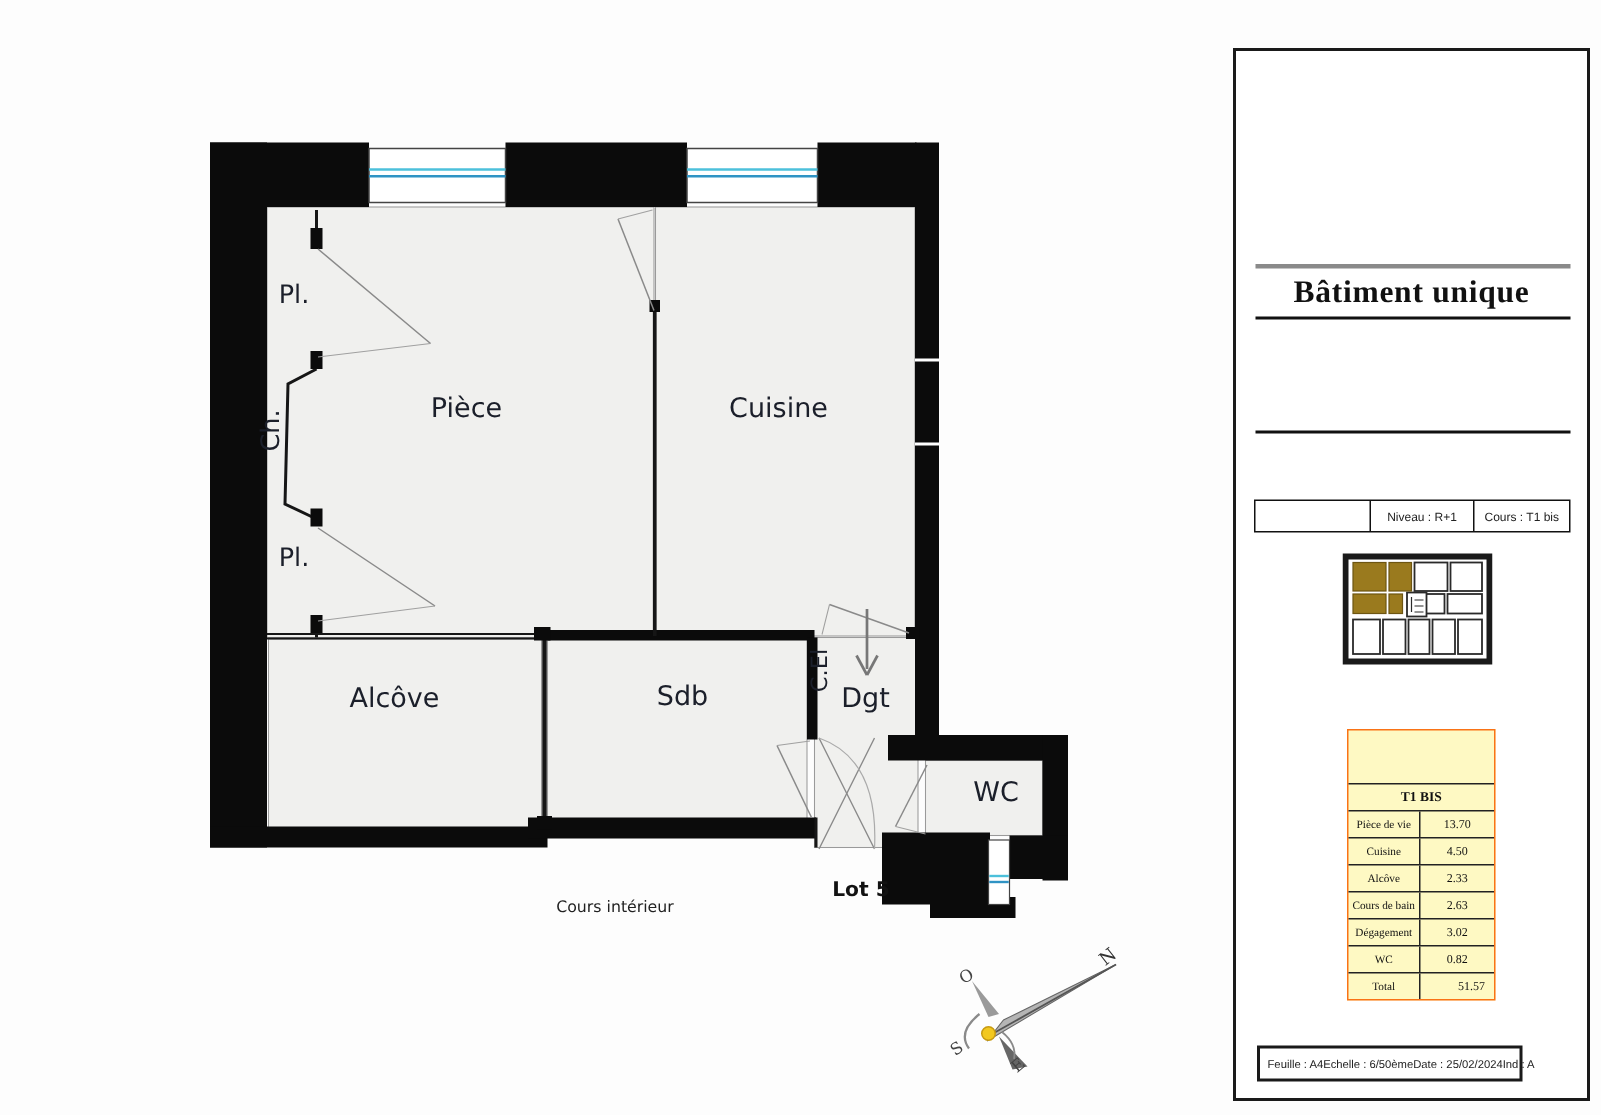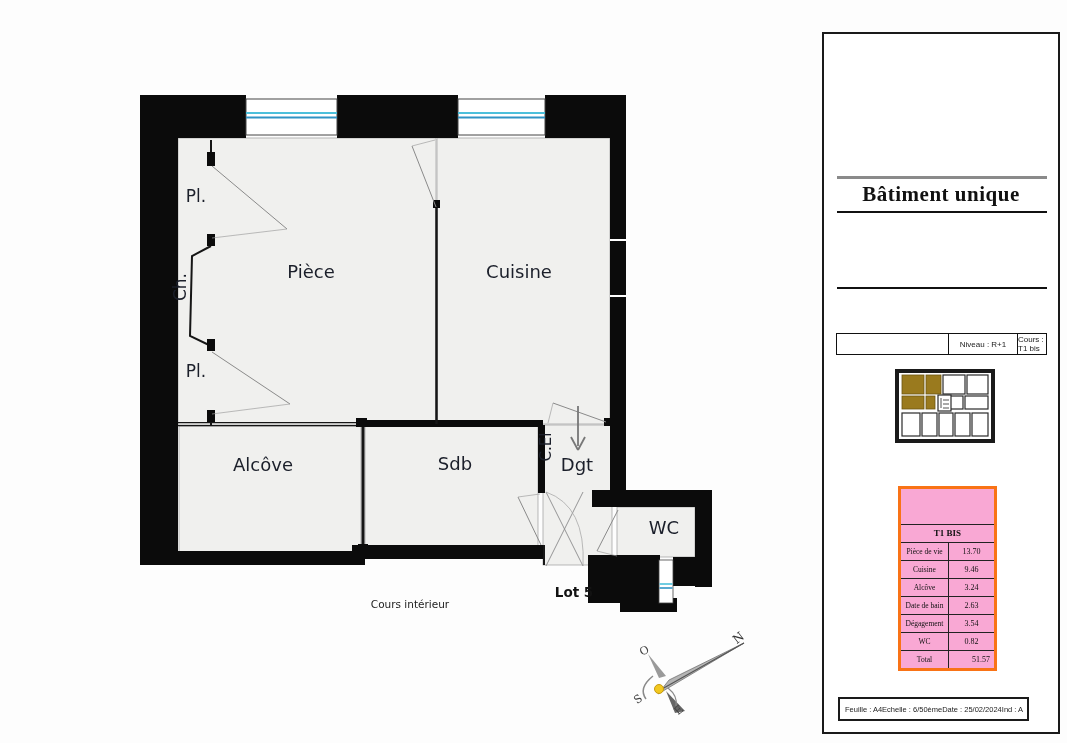--- a/index.html
+++ b/index.html
@@ -17,51 +17,51 @@
   .rule{position:absolute;left:13px;width:210px;background:#111;height:2px;}
   .rule.gray{background:#8a8a8a;height:3px;top:142px;}
   .rule.r1{top:177px;}
   .rule.r2{top:253px;height:2px;}
   .panel-title{
     position:absolute;top:148px;left:0;width:100%;margin:0;text-align:center;
     font:bold 21px "Liberation Serif",serif;color:#111;letter-spacing:.5px;
   }
   .info-row{
     position:absolute;left:12px;top:299px;width:211px;height:22px;
-    display:flex;border:1px solid #111;box-sizing:border-box;background:#fff;padding-left:35px;
+    display:flex;border:1px solid #111;box-sizing:border-box;background:#fff;
   }
   .info-cell{
     border-right:1px solid #111;display:flex;align-items:center;justify-content:center;
     font:8px "Liberation Sans",sans-serif;color:#222;box-sizing:border-box;
   }
   .info-cell:last-child{border-right:none;}
   .ic-1{width:77px;} .ic-2{width:69px;} .ic-3{flex:1;}
   .thumb{position:absolute;left:71px;top:334px;width:100px;height:77px;}
 
   .area-table{
     position:absolute;left:74px;top:452px;width:99px;
-    border:3px solid #f97316;background:#f9a8d4;box-sizing:border-box;
+    border:1px solid #f97316;background:#fef9c3;box-sizing:border-box;
     font-family:"Liberation Serif",serif;color:#111;
   }
   .at-empty{height:35px;border-bottom:1px solid #222;}
   .at-header{
     height:17px;line-height:17px;border-bottom:1px solid #222;
     text-align:center;font-size:9px;font-weight:bold;
   }
   .at-row{display:flex;height:17px;border-bottom:1px solid #222;}
   .at-row:last-child{border-bottom:none;gap:19px;}
   .at-label{
     width:48px;border-right:1px solid #222;box-sizing:border-box;
     display:flex;align-items:center;justify-content:center;
     font-size:7.5px;text-align:right;
   }
   .at-value{flex:1;display:flex;align-items:center;justify-content:center;font-size:8px;}
 
   .footer-bar{
-    position:absolute;left:14px;top:663px;width:191px;height:24px;
+    position:absolute;left:14px;top:663px;width:177px;height:24px;
     border:2px solid #1a1a1a;box-sizing:border-box;background:#fff;
     display:flex;align-items:center;justify-content:space-between;
     padding:0 5px;font:7.5px "Liberation Sans",sans-serif;color:#222;white-space:nowrap;
   }
 </style>
 </head>
 <body>
 
 <svg width="1067" height="743" viewBox="0 0 1067 743" style="position:absolute;left:0;top:0;">
 
@@ -230,33 +230,33 @@
 
   <div class="area-table">
     <div class="at-empty"></div>
     <div class="at-header">T1 BIS</div>
     <div class="at-row">
       <div class="at-label">Pièce de vie</div>
       <div class="at-value">13.70</div>
     </div>
     <div class="at-row">
       <div class="at-label">Cuisine</div>
-      <div class="at-value">9.46</div>
+      <div class="at-value">4.50</div>
     </div>
     <div class="at-row">
       <div class="at-label">Alcôve</div>
-      <div class="at-value">3.24</div>
-    </div>
-    <div class="at-row">
-      <div class="at-label">Date de bain</div>
+      <div class="at-value">2.33</div>
+    </div>
+    <div class="at-row">
+      <div class="at-label">Cours de bain</div>
       <div class="at-value">2.63</div>
     </div>
     <div class="at-row">
       <div class="at-label">Dégagement</div>
-      <div class="at-value">3.54</div>
+      <div class="at-value">3.02</div>
     </div>
     <div class="at-row">
       <div class="at-label">WC</div>
       <div class="at-value">0.82</div>
     </div>
     <div class="at-row">
       <div class="at-label">Total</div>
       <div class="at-value">51.57</div>
     </div>
   </div>

